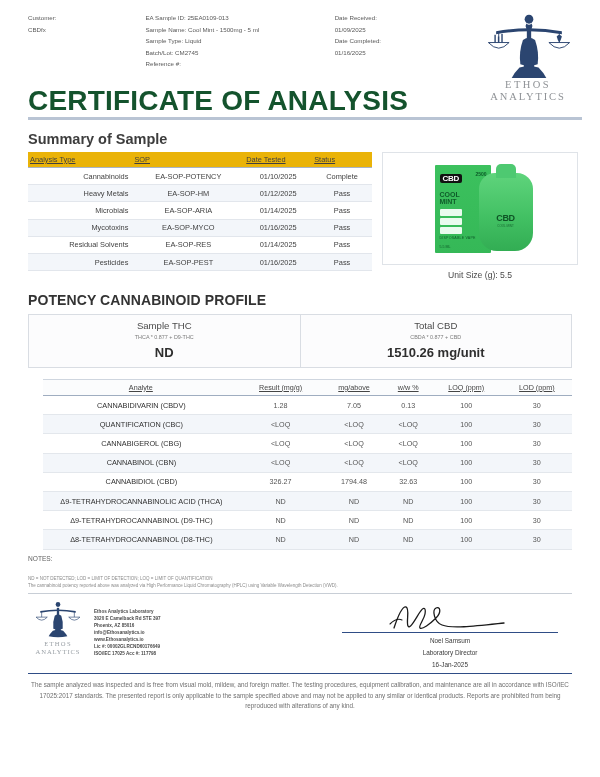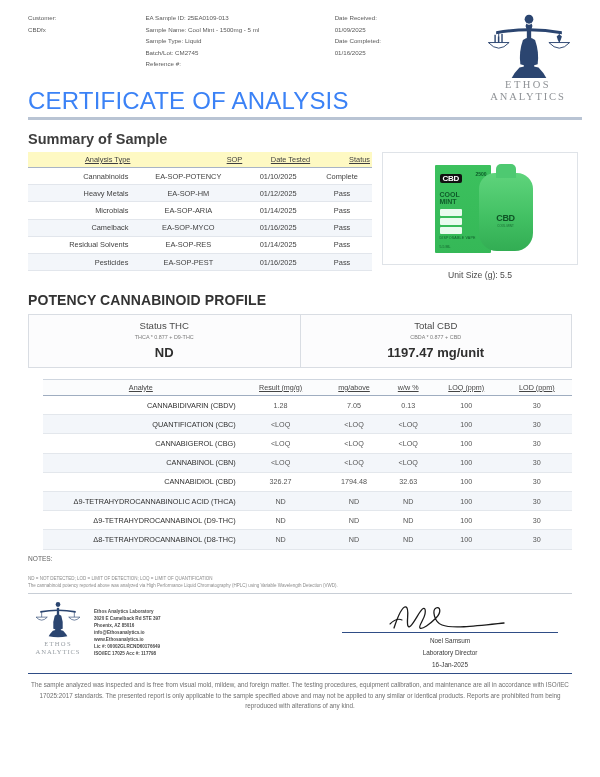--- a/index.html
+++ b/index.html
@@ -41,23 +41,23 @@
     font-family: "Liberation Serif", serif;
     color: #8f9296;
     letter-spacing: 1.9px;
     font-size: 10.5px;
     line-height: 12px;
   }
 
   
   .title-block { padding: 0 18px 0 28px; margin-top: 2px; }
   .coa-title {
-    color: #3b82f6;
-    font-size: 24px;
-    font-weight: normal;
+    color: #14532d;
+    font-size: 28px;
+    font-weight: bold;
     letter-spacing: 0.2px;
     line-height: 26px;
   }
   .title-rule {
     height: 3px;
     background: #b9c4d4;
     margin-top: 3px;
     width: 100%;
   }
 
@@ -90,23 +90,23 @@
 
   table.summary {
     width: 100%;
     border-collapse: collapse;
     font-size: 7.4px;
     color: #3f3f3f;
   }
   table.summary th {
     font-weight: normal;
     padding: 3px 2px 3px 2px;
-    text-align: right;
+    text-align: left;
     border-bottom: 1px solid #a8b4c6;
-    background: #fef9c3;
+    background: #eab308;
   }
   table.summary th span { text-decoration: underline; }
   table.summary td {
     padding: 3.6px 4px;
     border-bottom: 1px solid #e2e6ec;
     text-align: center;
   }
   table.summary td.analysis-name { text-align: right; padding-left: 6px; }
   table.summary tbody tr:nth-child(even) { background: #f3f6fa; }
   table.summary tbody tr:nth-child(odd) { background: #ffffff; }
@@ -221,21 +221,21 @@
   }
   table.analyte th span { text-decoration: underline; }
   table.analyte th.analyte-col { width: 37%; }
   table.analyte td {
     padding: 4.6px 3px;
     border-bottom: 1px solid #e3e7ec;
     text-align: center;
     color: #555555;
   }
   table.analyte td.name {
-    text-align: right;
+    text-align: center;
     color: #2f2f2f;
     padding-left: 4px;
     font-size: 7.3px;
   }
   table.analyte tbody tr:nth-child(even) { background: #f3f6fa; }
 
   .notes-label {
     padding: 0 28px; margin-top: 5px;
     font-size: 6.6px; color: #616161;
   }
@@ -370,21 +370,21 @@
           <td>01/12/2025</td>
           <td>Pass</td>
         </tr>
         <tr>
           <td class="analysis-name">Microbials</td>
           <td>EA-SOP-ARIA</td>
           <td>01/14/2025</td>
           <td>Pass</td>
         </tr>
         <tr>
-          <td class="analysis-name">Camelback</td>
+          <td class="analysis-name">Mycotoxins</td>
           <td>EA-SOP-MYCO</td>
           <td>01/16/2025</td>
           <td>Pass</td>
         </tr>
         <tr>
           <td class="analysis-name">Residual Solvents</td>
           <td>EA-SOP-RES</td>
           <td>01/14/2025</td>
           <td>Pass</td>
         </tr>
@@ -422,28 +422,28 @@
       </div>
     </div>
     <div class="unit-size">Unit Size (g):  5.5</div>
   </div>
 </div>
 
 <div class="section-head-caps">POTENCY CANNABINOID PROFILE</div>
 
 <div class="totals">
   <div class="total-cell left">
-    <div class="total-label">Status THC</div>
+    <div class="total-label">Sample THC</div>
     <div class="total-formula">THCA * 0.877 + D9-THC</div>
     <div class="total-value">ND</div>
   </div>
   <div class="total-cell">
     <div class="total-label">Total CBD</div>
     <div class="total-formula">CBDA * 0.877 + CBD</div>
-    <div class="total-value">1197.47 mg/unit</div>
+    <div class="total-value">1510.26 mg/unit</div>
   </div>
 </div>
 
 <div class="analyte-wrap">
   <table class="analyte">
     <thead>
       <tr>
         <th class="analyte-col"><span>Analyte </span></th>
         <th><span>Result (mg/g)</span></th>
         <th><span>mg/above</span></th>

